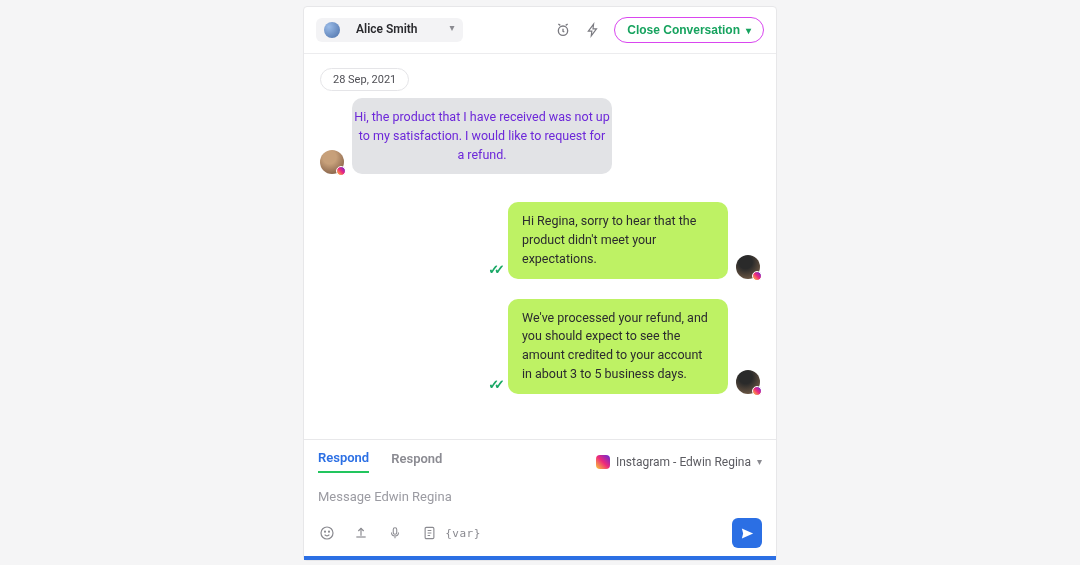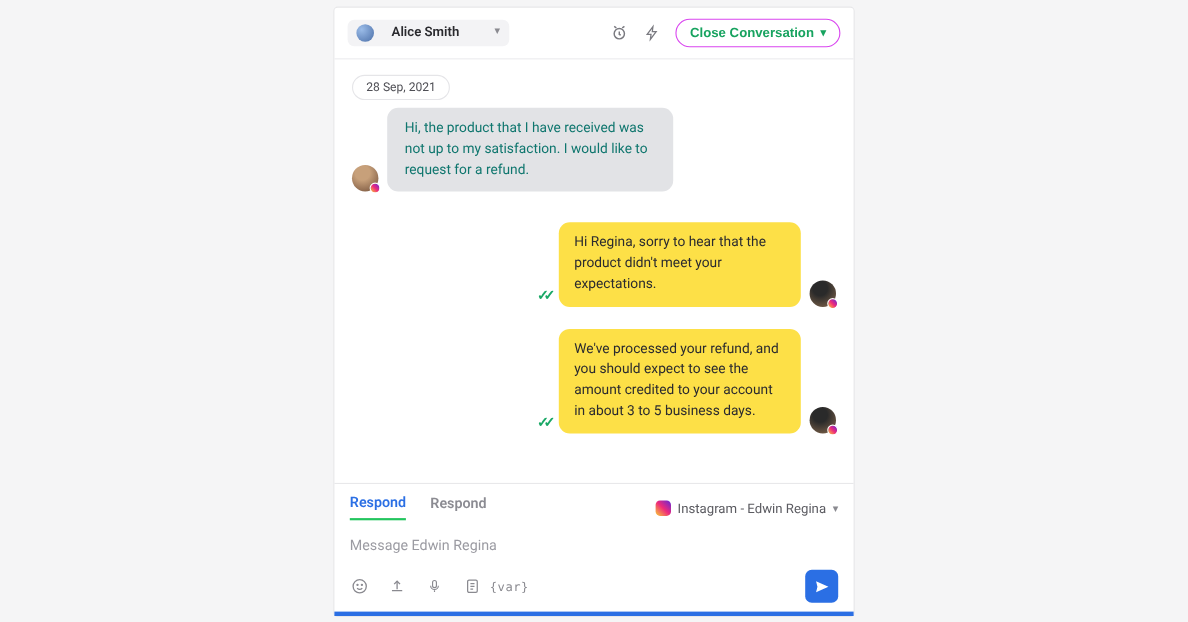--- a/index.html
+++ b/index.html
@@ -84,26 +84,27 @@
     }
 
     .msg-left {
       display: flex;
       align-items: flex-end;
       gap: 8px;
       margin-bottom: 28px;
     }
     .bubble-in {
       background: #e2e3e6;
-      color: #0f766e;
+      color: #6d28d9;
       border-radius: 10px;
-      padding: 10px 16px;
+      padding: 10px 2px;
       font-size: 12.5px;
       line-height: 1.5;
       max-width: 260px;
+      text-align: center;
     }
     .avatar-sm {
       width: 24px; height: 24px; border-radius: 50%;
       background: radial-gradient(circle at 40% 30%, #c7a07a 0 30%, #6e4b36 100%);
       position: relative;
       flex-shrink: 0;
     }
     .ig-dot {
       position: absolute;
       right: -2px; bottom: -2px;
@@ -113,21 +114,21 @@
     }
 
     .msg-right {
       display: flex;
       align-items: flex-end;
       justify-content: flex-end;
       gap: 8px;
       margin-bottom: 20px;
     }
     .bubble-out {
-      background: #fde047;
+      background: #bef264;
       color: #2b2b2f;
       border-radius: 10px;
       padding: 10px 14px;
       font-size: 12.5px;
       line-height: 1.5;
       max-width: 220px;
     }
     .read-ticks {
       color: #1aa866;
       font-size: 13px;

